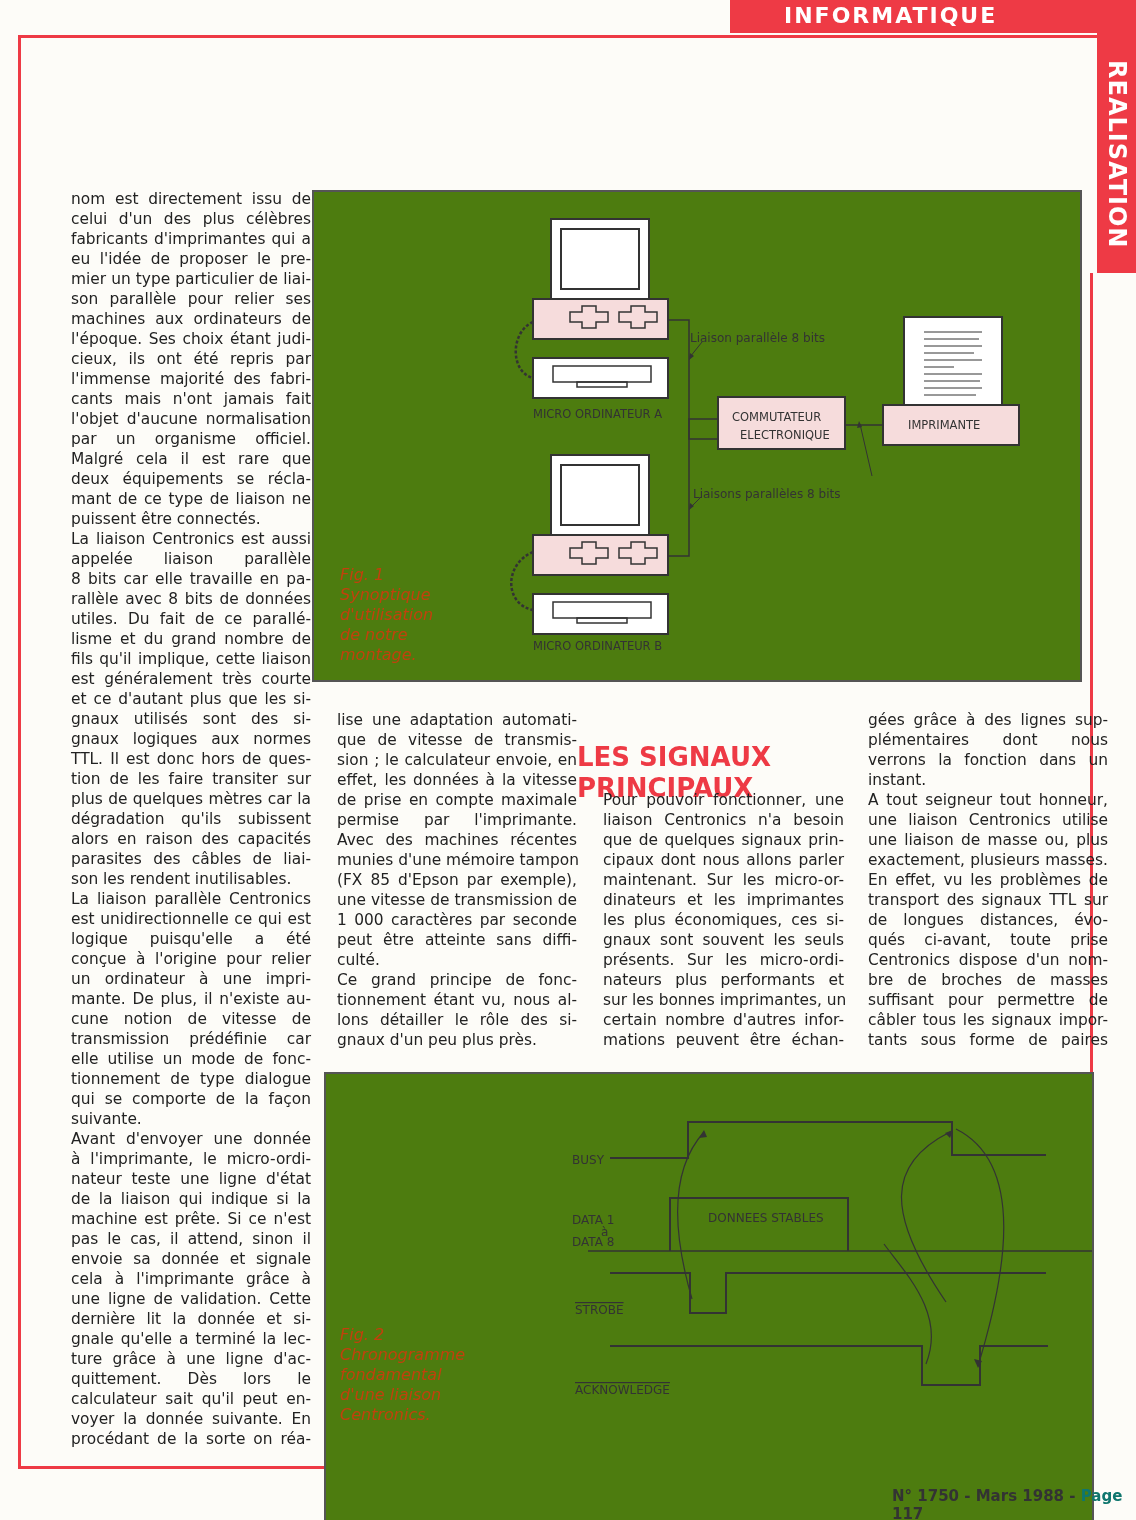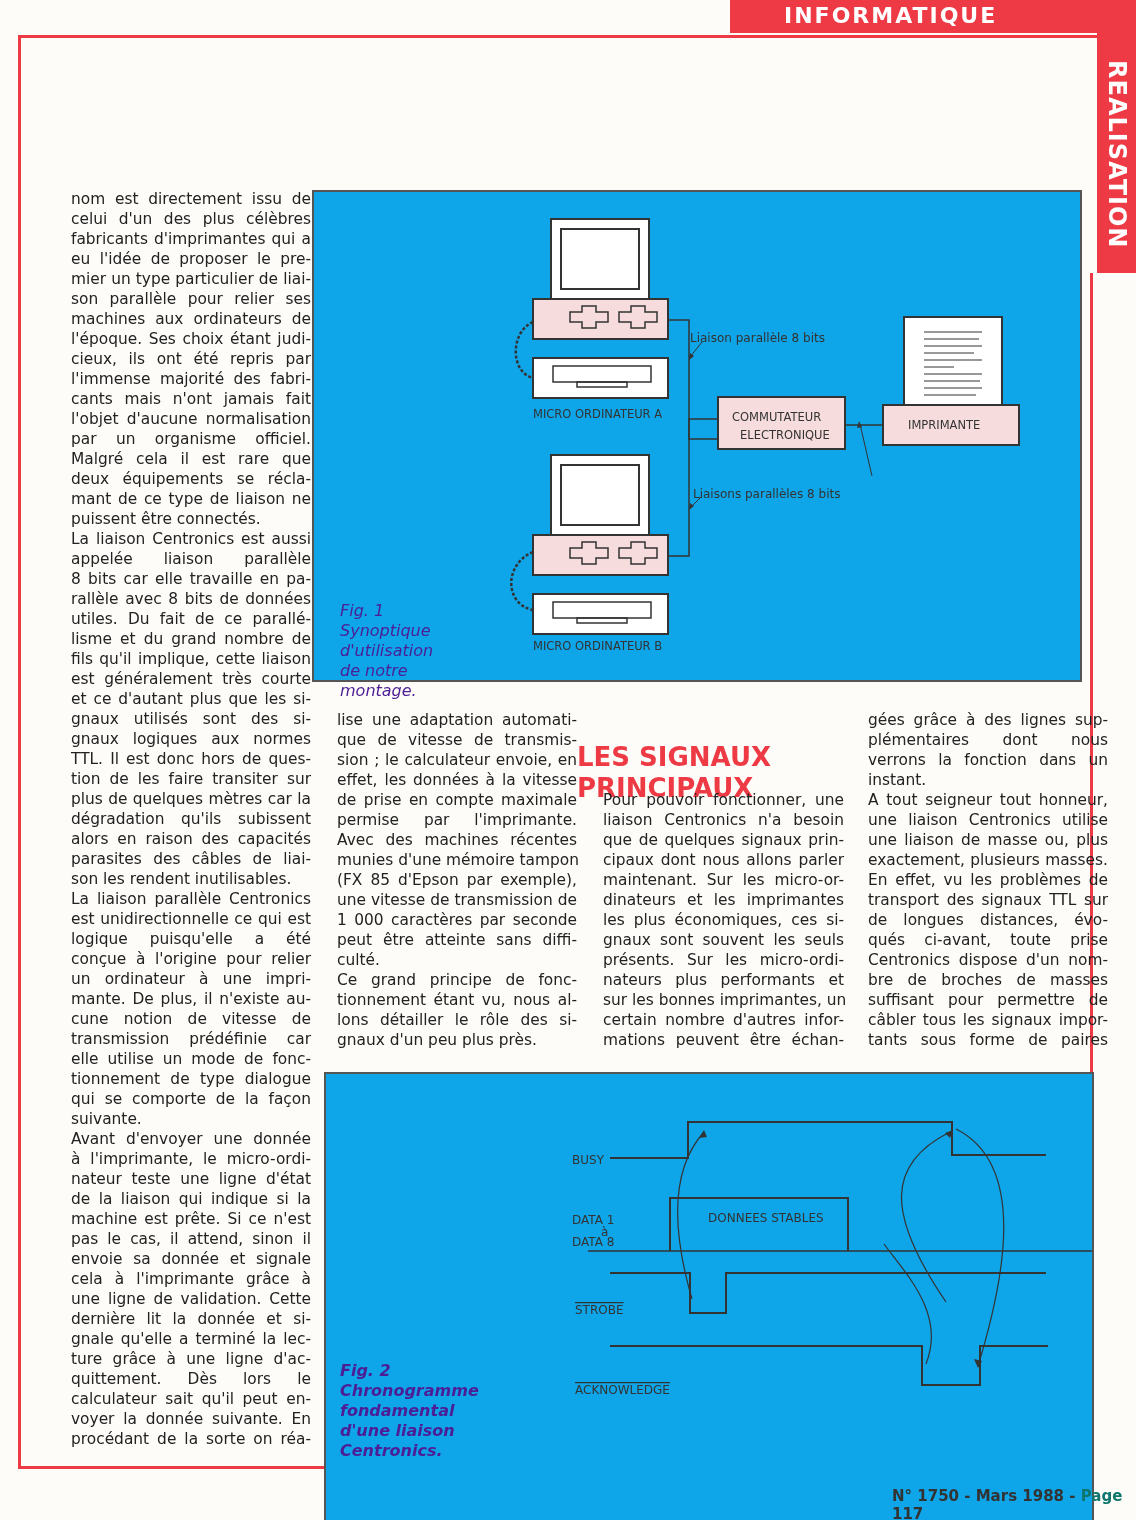--- a/index.html
+++ b/index.html
@@ -16,27 +16,27 @@
   .col .line { display: block; white-space: nowrap; text-align: justify; text-align-last: justify; }
   .col .line.last { text-align-last: left; }
 
   #col1 { left: 46px; top: 189px; width: 240px; }
   #col2 { left: 312px; top: 710px; width: 240px; }
   #col3 { left: 578px; top: 790px; width: 241px; }
   #col4 { left: 843px; top: 710px; width: 240px; }
 
   .heading { position: absolute; left: 577px; top: 710px; color: #ee3a45; font-weight: bold; font-size: 26px; line-height: 31px; letter-spacing: 0px; font-family: "DejaVu Sans", sans-serif; margin-top: 32px; }
 
-  .fig-box { position: absolute; border: 2px solid #555; box-sizing: border-box; background: #0ea5e9; }
+  .fig-box { position: absolute; border: 2px solid #555; box-sizing: border-box; background: #4d7c0f; }
   #fig1 { left: 312px; top: 190px; width: 770px; height: 492px; }
   #fig2 { left: 324px; top: 1072px; width: 770px; height: 452px; }
 
-  .caption { position: absolute; font-style: italic; font-size: 16px; line-height: 20px; color: #4c1d95; margin-top: 36px; }
+  .caption { position: absolute; font-style: italic; font-size: 16px; line-height: 20px; color: #c2410c; }
   #fig1-caption { left: 340px; top: 565px; }
-  #fig2-caption { left: 340px; top: 1325px; font-weight: bold; }
+  #fig2-caption { left: 340px; top: 1325px; }
 
   svg text { font-family: "DejaVu Sans", sans-serif; fill: #333; }
   .footer { position: absolute; left: 892px; top: 1487px; font-weight: bold; font-size: 15px; color: #333; }
   .footer .page-word { color: #0f766e; }
 </style>
 </head>
 <body>
 
 <div class="header-band"></div>
 <div class="header-text">INFORMATIQUE</div>

